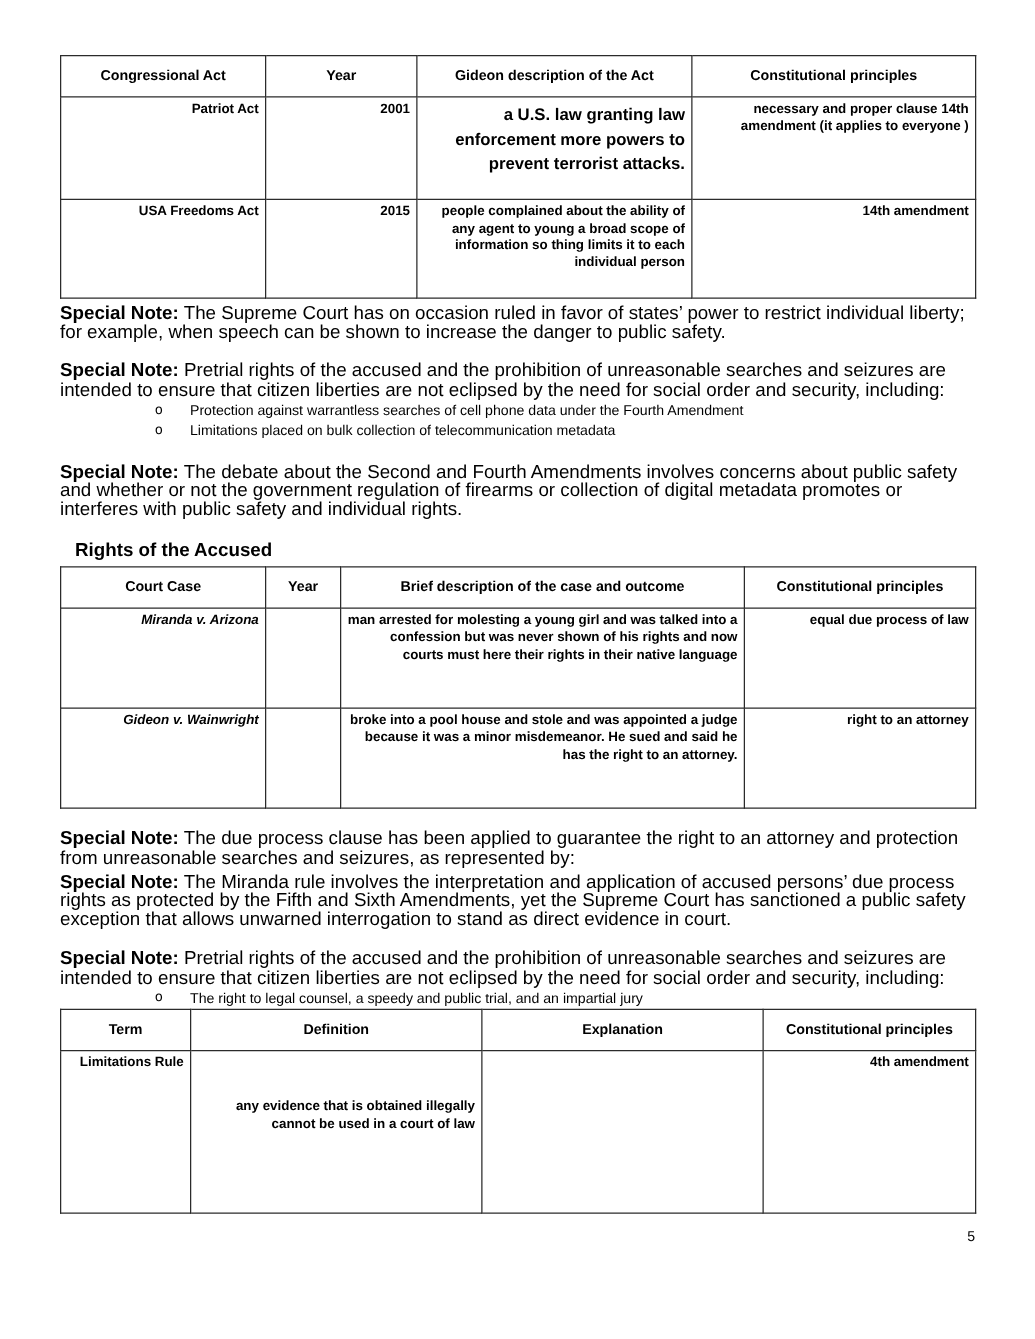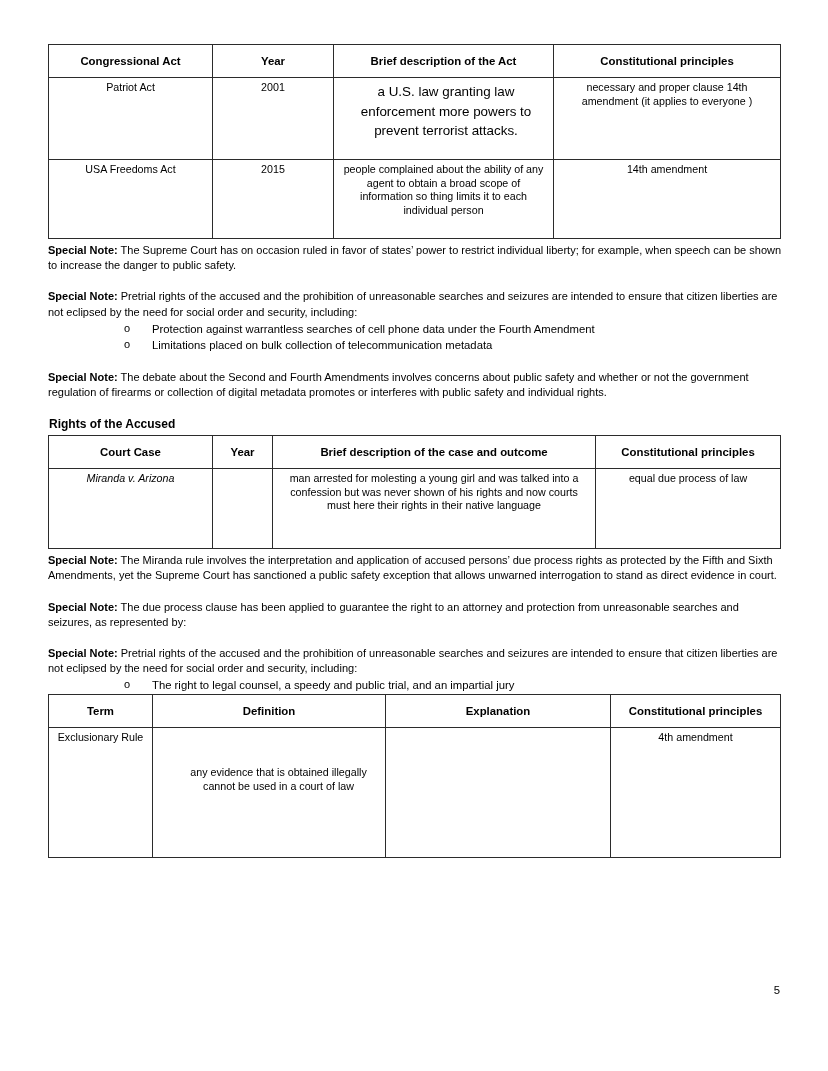--- a/index.html
+++ b/index.html
@@ -37,22 +37,22 @@
     width: 732px;
     table-layout: fixed;
     margin: 0;
   }
   table.doc-table td, table.doc-table th {
     border: 1.4px solid #2b2b2b;
     vertical-align: top;
     padding: 3px 5px 3px 5px;
     font-size: 10.7px;
     line-height: 13.6px;
-    font-weight: normal;
-    text-align: center;
+    font-weight: bold;
+    text-align: right;
   }
   table.doc-table th {
     text-align: center;
     font-weight: bold;
     font-size: 11.4px;
     vertical-align: middle;
     line-height: 14px;
   }
   .hdr-row th { height: 26px; }
 
@@ -85,21 +85,21 @@
   .t3 col.c3 { width: 225px; }
   .t3 col.c4 { width: 170px; }
   .t3 .row1 td { height: 88px; }
   .t3 .def-cell {
     padding-top: 38px;
     padding-left: 24px;
   }
 
   
   .note {
-    font-size: 11px;
+    font-size: 15px;
     line-height: 15.2px;
     margin: 7px 0 0 0;
     width: 734px;
   }
   .note .lbl { font-weight: bold; }
   .note.gap { margin-top: 16px; }
   .note-tight { margin-top: 4px; }
 
   ul.circ {
     list-style: none;
@@ -114,23 +114,23 @@
   }
   ul.circ li .bullet {
     position: absolute;
     left: 76px;
     top: -1px;
     font-size: 11px;
     line-height: 16.5px;
   }
 
   .section-head {
-    font-size: 12px;
+    font-size: 15px;
     font-weight: bold;
-    margin: 17px 0 4px 1px;
+    margin: 17px 0 4px 12px;
   }
 
   .page-num {
     position: absolute;
     right: 48px;
     top: 984px;
     font-size: 11.3px;
     text-align: right;
   }
 </style>
@@ -144,35 +144,35 @@
       <colgroup>
           <col class="c1">
           <col class="c2">
           <col class="c3">
           <col class="c4">
         </colgroup>
       <thead>
         <tr class="hdr-row">
           <th>Congressional Act</th>
           <th>Year</th>
-          <th>Brief description of the Act</th>
+          <th>Gideon description of the Act</th>
           <th>Constitutional principles</th>
         </tr>
       </thead>
       <tbody>
         <tr class="row1">
           <td>Patriot Act</td>
           <td>2001</td>
           <td class="big-desc">a U.S. law granting law enforcement more powers to prevent terrorist attacks.</td>
           <td>necessary and proper clause 14th amendment (it applies to everyone )</td>
         </tr>
         <tr class="row2">
           <td>USA Freedoms Act</td>
           <td>2015</td>
-          <td>people complained about the ability of any agent to obtain a broad scope of information so thing limits it to each individual person</td>
+          <td>people complained about the ability of any agent to young a broad scope of information so thing limits it to each individual person</td>
           <td>14th amendment</td>
         </tr>
       </tbody>
     </table>
 
     <p class="note note-tight">
       <span class="lbl">Special Note:</span>
       <span>The Supreme Court has on occasion ruled in favor of states’ power to restrict individual liberty; for example, when speech can be shown to increase the danger to public safety.</span>
     </p>
 
@@ -213,31 +213,37 @@
           <th>Constitutional principles</th>
         </tr>
       </thead>
       <tbody>
         <tr class="row1">
           <td class="case-name">Miranda v. Arizona</td>
           <td></td>
           <td>man arrested for molesting a young girl and was talked into a confession but was never shown of his rights and now courts must here their rights in their native language</td>
           <td>equal due process of law</td>
         </tr>
+        <tr class="row2">
+          <td class="case-name">Gideon v. Wainwright</td>
+          <td></td>
+          <td>broke into a pool house and stole and was appointed a judge because it was a minor misdemeanor. He sued and said he has the right to an attorney.</td>
+          <td>right to an attorney</td>
+        </tr>
       </tbody>
     </table>
 
+    <p class="note gap">
+      <span class="lbl">Special Note:</span>
+      <span>The due process clause has been applied to guarantee the right to an attorney and protection from unreasonable searches and seizures, as represented by:</span>
+    </p>
+
     <p class="note note-tight">
       <span class="lbl">Special Note:</span>
       <span>The Miranda rule involves the interpretation and application of accused persons’ due process rights as protected by the Fifth and Sixth Amendments, yet the Supreme Court has sanctioned a public safety exception that allows unwarned interrogation to stand as direct evidence in court.</span>
-    </p>
-
-    <p class="note gap">
-      <span class="lbl">Special Note:</span>
-      <span>The due process clause has been applied to guarantee the right to an attorney and protection from unreasonable searches and seizures, as represented by:</span>
     </p>
 
     <p class="note gap">
       <span class="lbl">Special Note:</span>
       <span>Pretrial rights of the accused and the prohibition of unreasonable searches and seizures are intended to ensure that citizen liberties are not eclipsed by the need for social order and security, including:</span>
     </p>
     <ul class="circ">
       <li>
         <span class="bullet">o</span>
         <span>The right to legal counsel, a speedy and public trial, and an impartial jury</span>
@@ -255,21 +261,21 @@
       <thead>
         <tr class="hdr-row">
           <th>Term</th>
           <th>Definition</th>
           <th>Explanation</th>
           <th>Constitutional principles</th>
         </tr>
       </thead>
       <tbody>
         <tr class="row1">
-          <td>Exclusionary Rule</td>
+          <td>Limitations Rule</td>
           <td class="def-cell">any evidence that is obtained illegally cannot be used in a court of law</td>
           <td></td>
           <td>4th amendment</td>
         </tr>
       </tbody>
     </table>
 
   </div>
 
   <div class="page-num">5</div>

